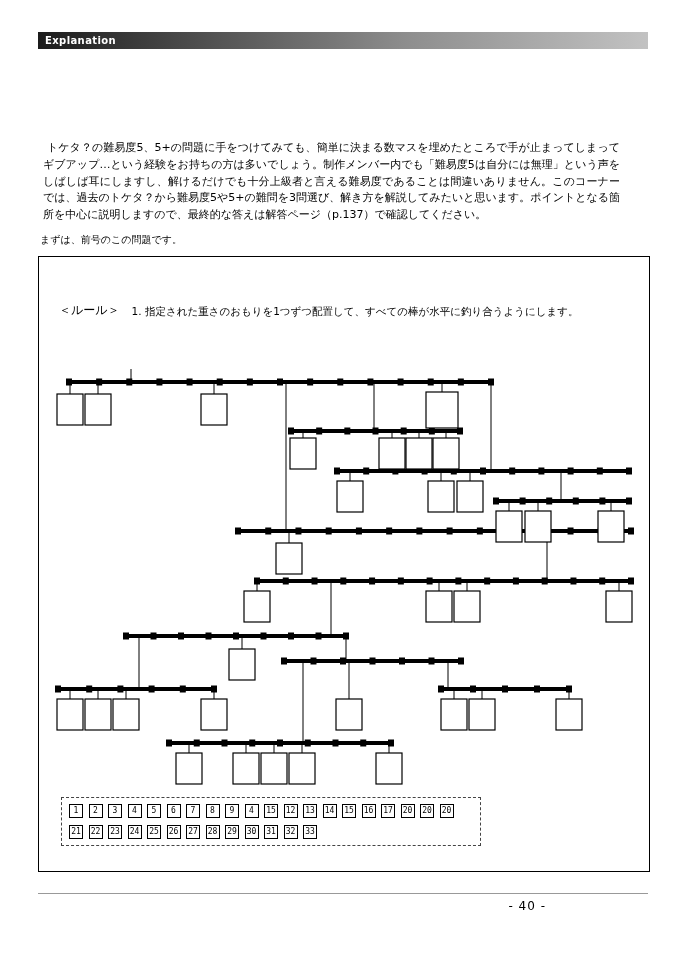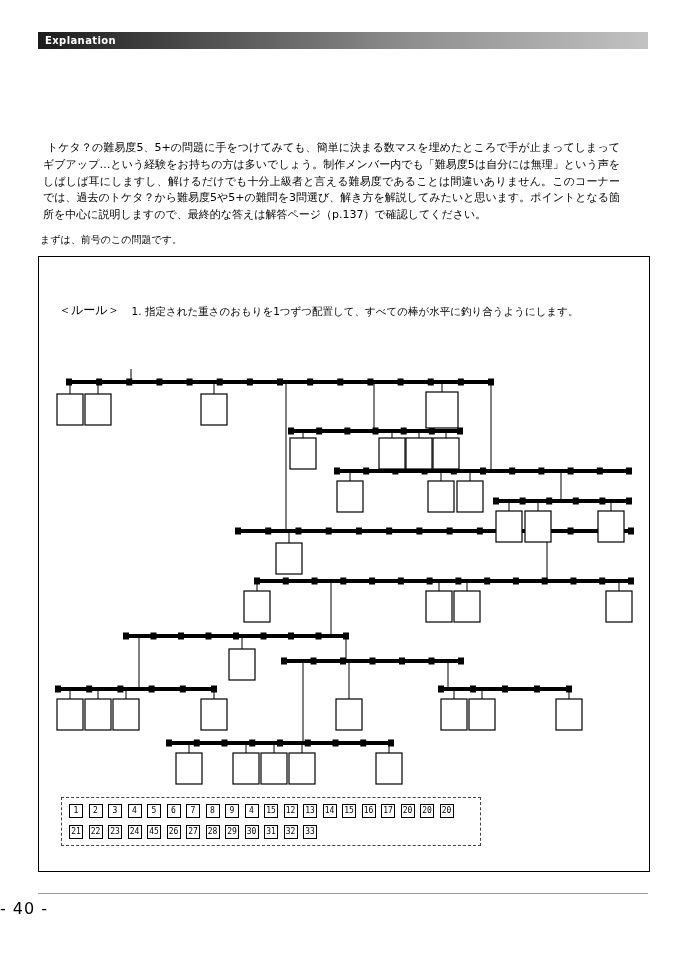--- a/index.html
+++ b/index.html
@@ -54,22 +54,22 @@
   }
   .wcell {
     width:12px; height:12px; border:1px solid #000;
     font-size:8px; line-height:12px; text-align:center;
     font-family:"DejaVu Sans Mono","Liberation Mono",monospace;
   }
   .footer-rule {
     position:absolute; left:38px; top:893px; width:610px; height:1px; background:#999;
   }
   .page-number {
-    position:absolute; left:0; top:899px; width:546px; text-align:left;
-    font-size:16px; letter-spacing:1px;
+    position:absolute; left:0; top:899px; width:546px; text-align:right;
+    font-size:12px; letter-spacing:1px;
   }
 </style>
 </head>
 <body>
 
 <div class="page">
 
   <div class="header-bar">
     <span class="header-label">Explanation</span>
   </div>
@@ -302,21 +302,21 @@
           <div class="wcell">15</div>
           <div class="wcell">16</div>
           <div class="wcell">17</div>
           <div class="wcell">20</div>
           <div class="wcell">20</div>
           <div class="wcell">20</div>
           <div class="wcell">21</div>
           <div class="wcell">22</div>
           <div class="wcell">23</div>
           <div class="wcell">24</div>
-          <div class="wcell">45</div>
+          <div class="wcell">25</div>
           <div class="wcell">26</div>
           <div class="wcell">27</div>
           <div class="wcell">28</div>
           <div class="wcell">29</div>
           <div class="wcell">30</div>
           <div class="wcell">31</div>
           <div class="wcell">32</div>
           <div class="wcell">33</div>
         </div>
     </div>

